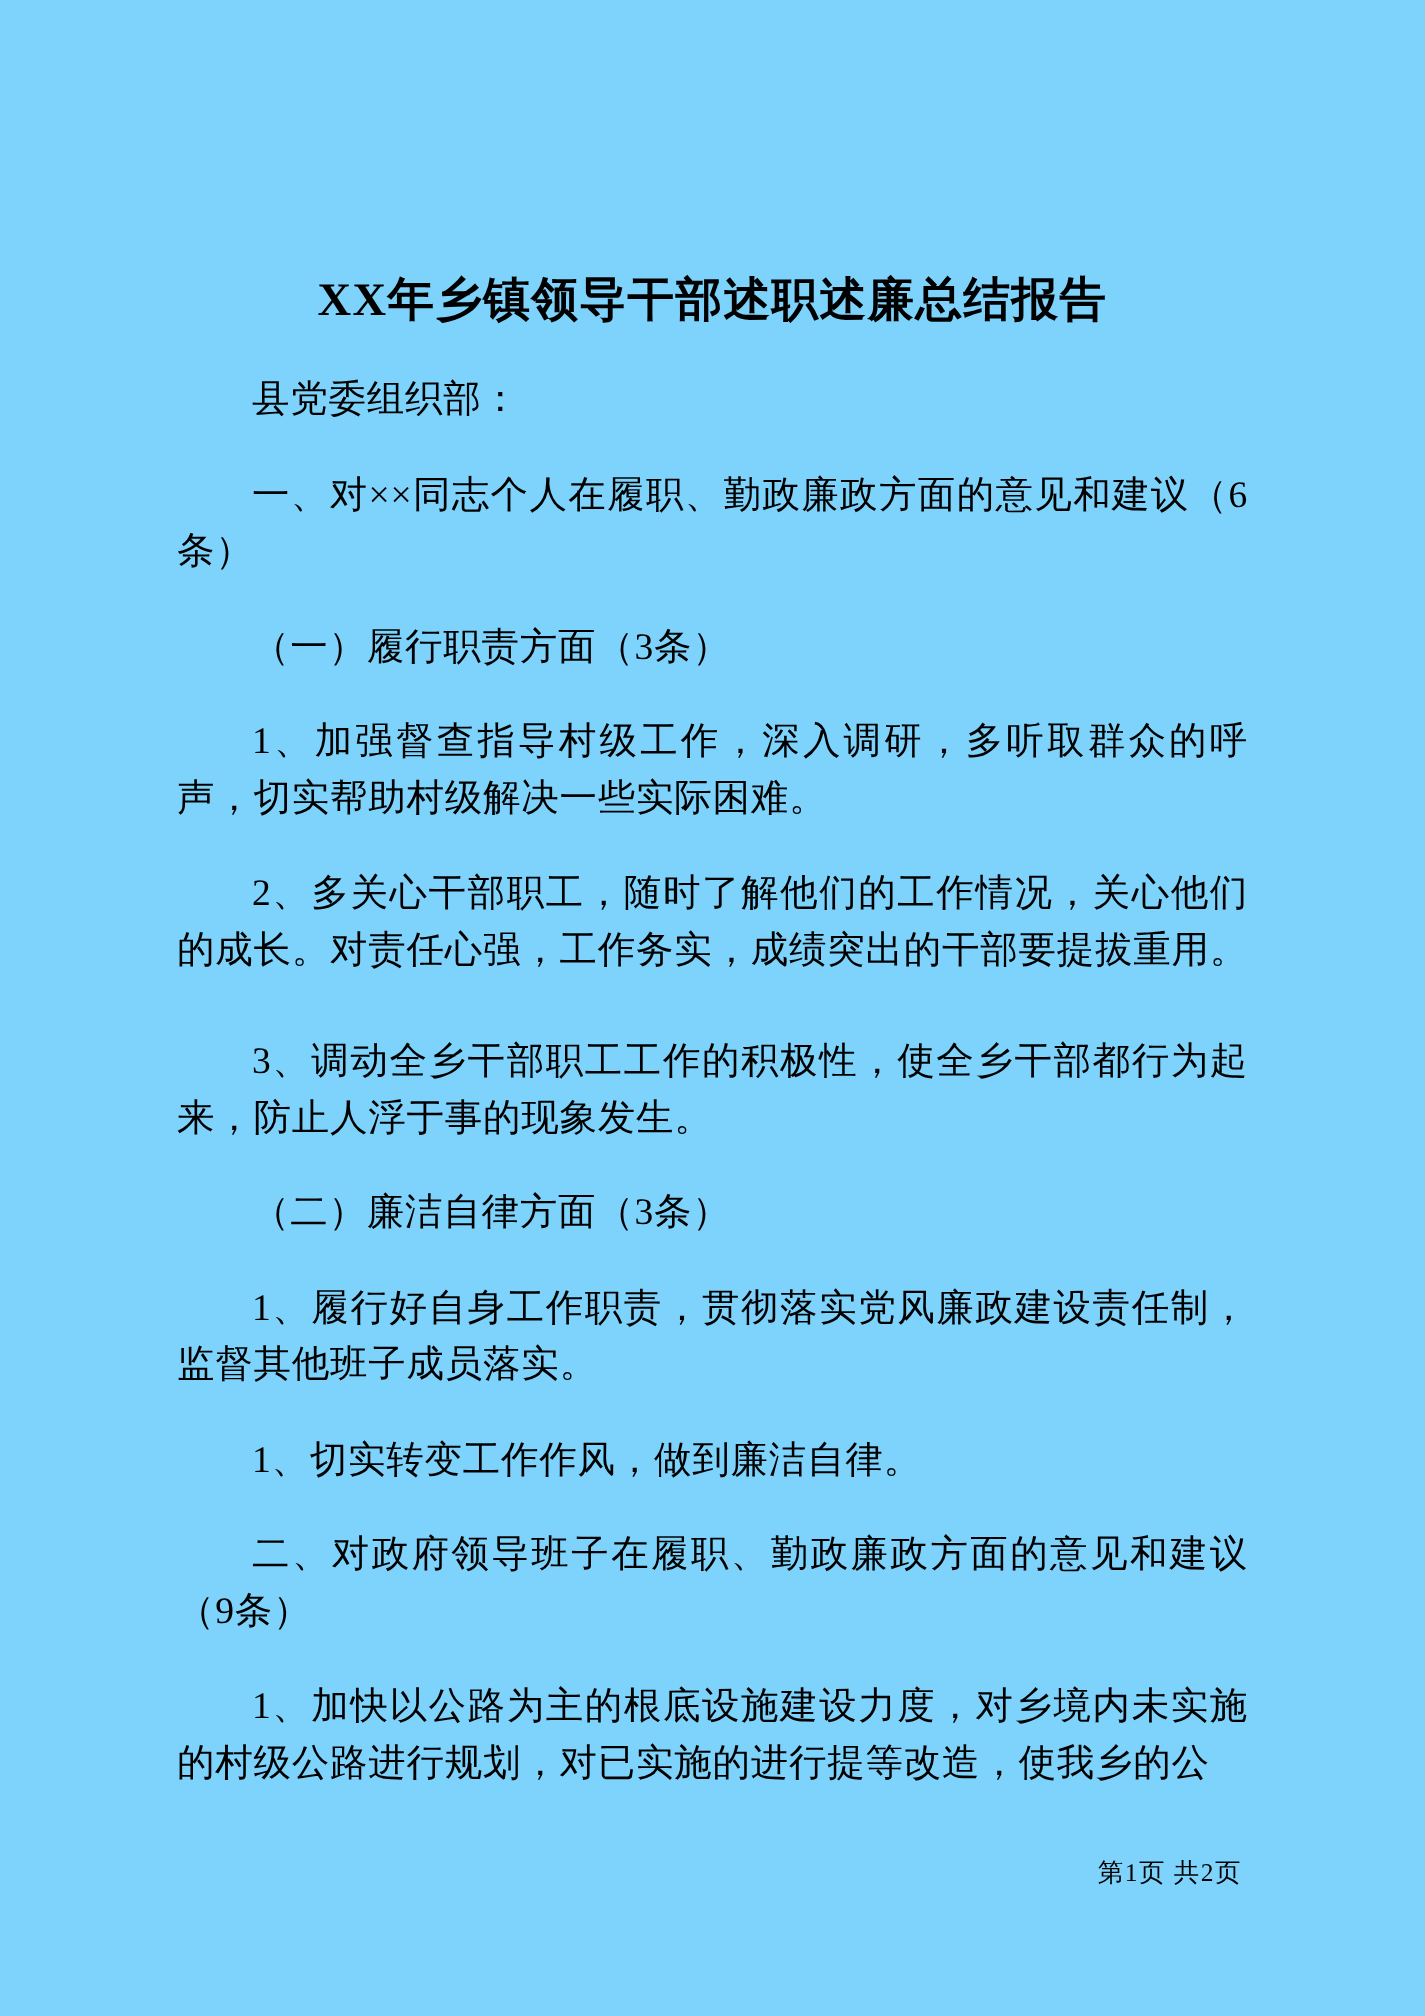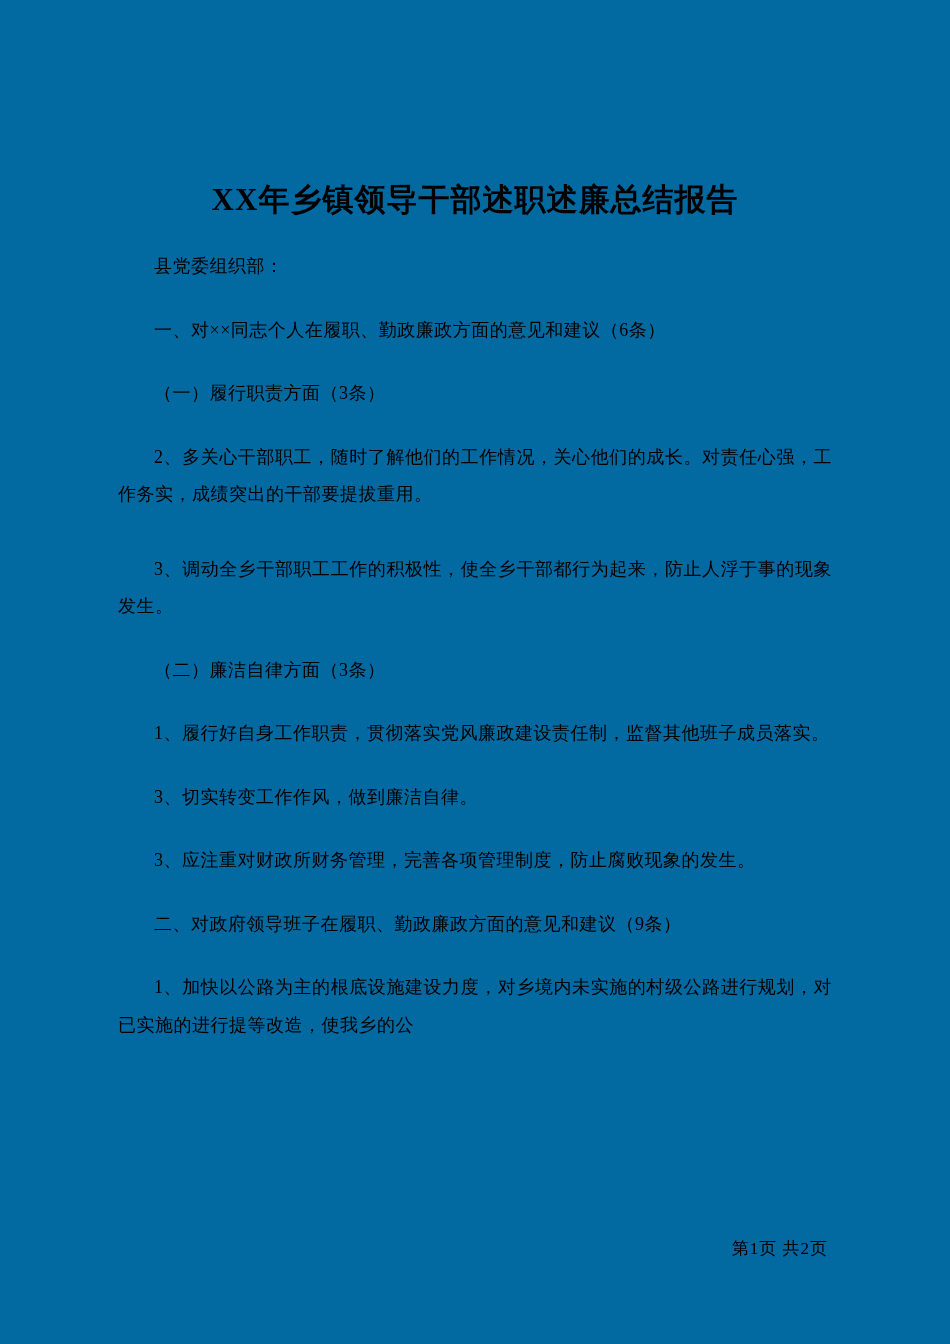--- a/index.html
+++ b/index.html
@@ -5,35 +5,35 @@
   * { margin: 0; padding: 0; box-sizing: border-box; }
   html, body {
     background: #ffffff;
     font-family: "Liberation Serif", "DejaVu Serif", serif;
   }
   .page {
     position: relative;
     width: 950px;
     height: 1344px;
     margin: 0 auto;
-    background: #0369a1;
+    background: #7dd3fc;
     color: #000000;
     padding: 178px 118px 0 118px;
     overflow: hidden;
   }
   .doc-title {
     font-size: 31px;
     font-weight: bold;
     text-align: center;
     letter-spacing: 1px;
     margin-bottom: 14px;
     line-height: 44px;
   }
   .doc-body p {
-    font-size: 18px;
+    font-size: 25px;
     line-height: 37.5px;
     text-align: justify;
     text-justify: inter-ideograph;
     text-indent: 2em;
     letter-spacing: 0.5px;
     word-break: break-all;
     margin-top: 26px;
   }
   .doc-body p.gap-after {
     margin-bottom: 37px;
@@ -52,25 +52,25 @@
 <body>
 
 <div class="page">
 
   <h1 class="doc-title">XX年乡镇领导干部述职述廉总结报告</h1>
 
   <div class="doc-body">
     <p>县党委组织部：</p>
     <p>一、对××同志个人在履职、勤政廉政方面的意见和建议（6条）</p>
     <p>（一）履行职责方面（3条）</p>
+    <p>1、加强督查指导村级工作，深入调研，多听取群众的呼声，切实帮助村级解决一些实际困难。</p>
     <p class="gap-after">2、多关心干部职工，随时了解他们的工作情况，关心他们的成长。对责任心强，工作务实，成绩突出的干部要提拔重用。</p>
     <p>3、调动全乡干部职工工作的积极性，使全乡干部都行为起来，防止人浮于事的现象发生。</p>
     <p>（二）廉洁自律方面（3条）</p>
     <p>1、履行好自身工作职责，贯彻落实党风廉政建设责任制，监督其他班子成员落实。</p>
-    <p>3、切实转变工作作风，做到廉洁自律。</p>
-    <p>3、应注重对财政所财务管理，完善各项管理制度，防止腐败现象的发生。</p>
+    <p>1、切实转变工作作风，做到廉洁自律。</p>
     <p>二、对政府领导班子在履职、勤政廉政方面的意见和建议（9条）</p>
     <p>1、加快以公路为主的根底设施建设力度，对乡境内未实施的村级公路进行规划，对已实施的进行提等改造，使我乡的公</p>
   </div>
 
   <div class="page-footer">第1页 共2页</div>
 
 </div>
 
 </body></html>

